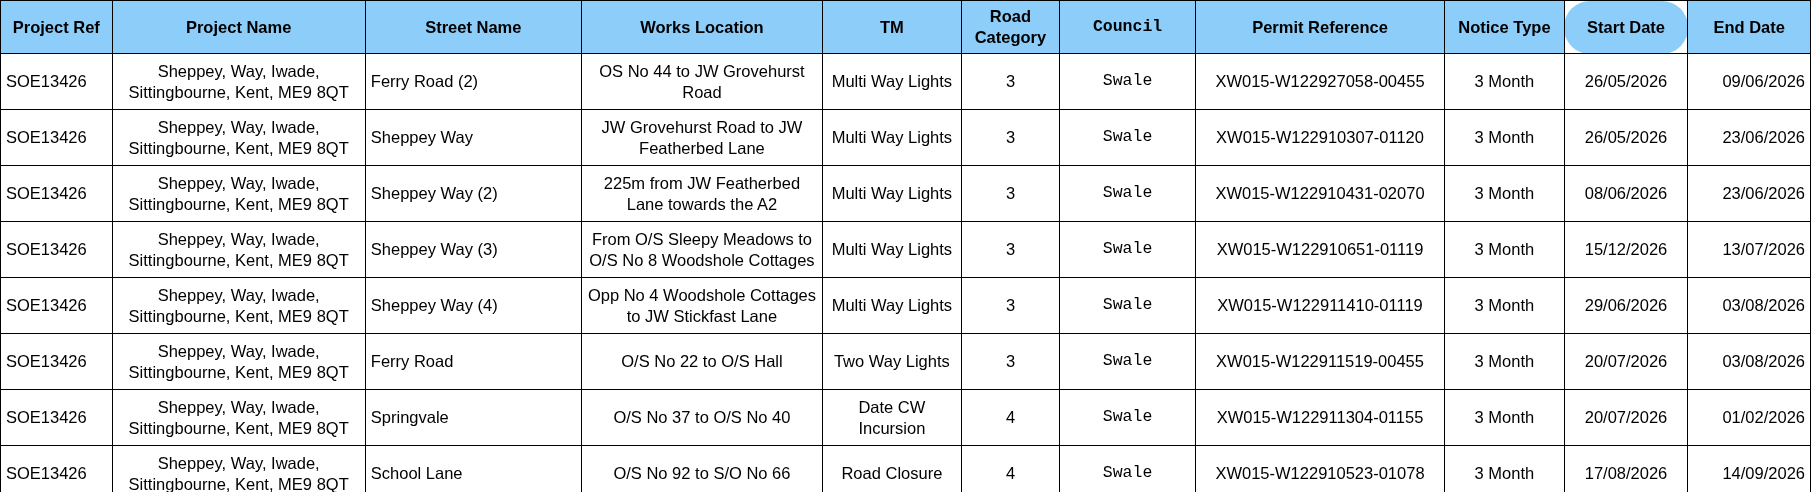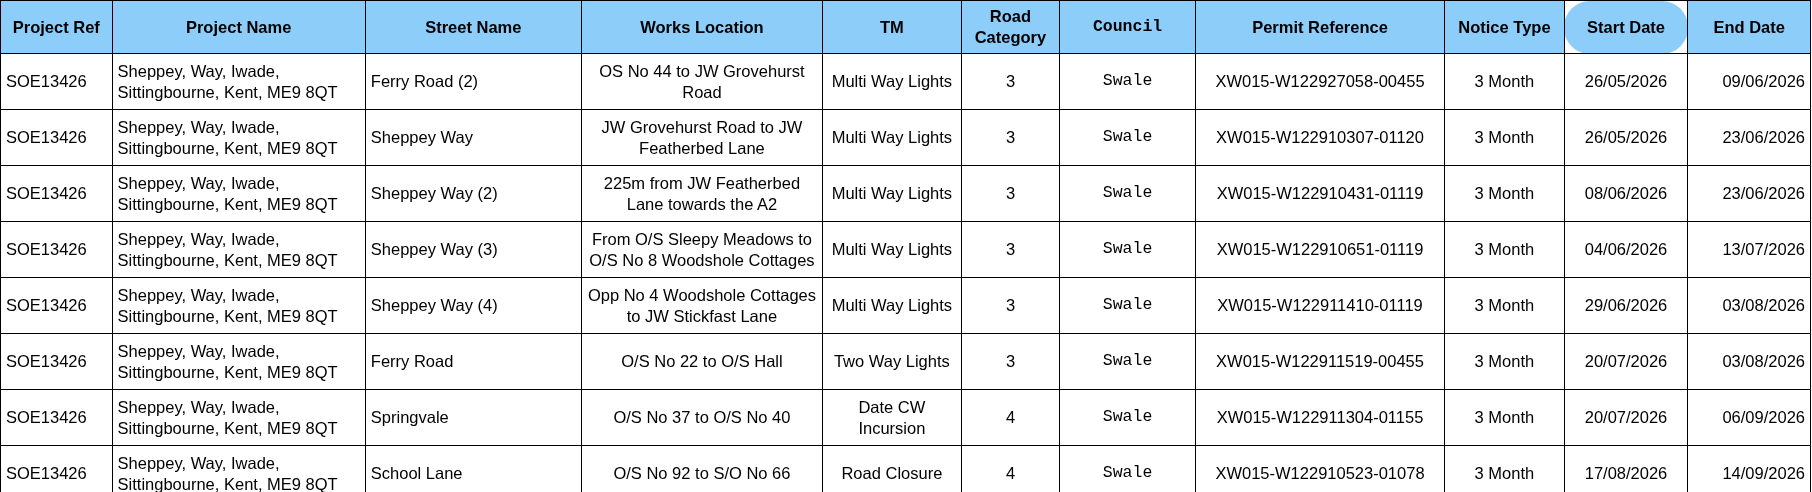--- a/index.html
+++ b/index.html
@@ -39,21 +39,21 @@
     text-align: center;
     height: 48px;
     padding: 2px 4px;
   }
   table.works-table tbody td {
     background: #ffffff;
     height: 51px;
   }
   
   .col-projectref   { text-align: left; }
-  .col-projectname  { text-align: left; }
+  .col-projectname  { text-align: center; }
   .col-streetname   { text-align: left; }
   .col-workslocation{ text-align: center; }
   .col-tm           { text-align: center; margin-top: 44px; }
   .col-roadcategory { text-align: center; }
   .col-council      { text-align: center; font-family: Liberation Mono, monospace; }
   .col-permitref    { text-align: center; }
   .col-noticetype   { text-align: center; }
   .col-startdate    { text-align: center; border-radius: 26px; }
   .col-enddate      { text-align: right; }
 
@@ -142,38 +142,38 @@
         <tr>
           <td class="col-projectref cell-multiline">SOE13426</td>
           <td class="col-projectname cell-multiline">Sheppey, Way, Iwade,
 Sittingbourne, Kent, ME9 8QT</td>
           <td class="col-streetname cell-multiline">Sheppey Way (2)</td>
           <td class="col-workslocation cell-multiline">225m from JW Featherbed
 Lane towards the A2</td>
           <td class="col-tm cell-multiline">Multi Way Lights</td>
           <td class="col-roadcategory cell-multiline">3</td>
           <td class="col-council cell-multiline">Swale</td>
-          <td class="col-permitref cell-multiline">XW015-W122910431-01119</td>
+          <td class="col-permitref cell-multiline">XW015-W122910431-02070</td>
           <td class="col-noticetype cell-multiline">3 Month</td>
           <td class="col-startdate cell-multiline">08/06/2026</td>
           <td class="col-enddate cell-multiline">23/06/2026</td>
         </tr>
         <tr>
           <td class="col-projectref cell-multiline">SOE13426</td>
           <td class="col-projectname cell-multiline">Sheppey, Way, Iwade,
 Sittingbourne, Kent, ME9 8QT</td>
           <td class="col-streetname cell-multiline">Sheppey Way (3)</td>
           <td class="col-workslocation cell-multiline">From O/S Sleepy Meadows to
 O/S No 8 Woodshole Cottages</td>
           <td class="col-tm cell-multiline">Multi Way Lights</td>
           <td class="col-roadcategory cell-multiline">3</td>
           <td class="col-council cell-multiline">Swale</td>
           <td class="col-permitref cell-multiline">XW015-W122910651-01119</td>
           <td class="col-noticetype cell-multiline">3 Month</td>
-          <td class="col-startdate cell-multiline">04/06/2026</td>
+          <td class="col-startdate cell-multiline">15/12/2026</td>
           <td class="col-enddate cell-multiline">13/07/2026</td>
         </tr>
         <tr>
           <td class="col-projectref cell-multiline">SOE13426</td>
           <td class="col-projectname cell-multiline">Sheppey, Way, Iwade,
 Sittingbourne, Kent, ME9 8QT</td>
           <td class="col-streetname cell-multiline">Sheppey Way (4)</td>
           <td class="col-workslocation cell-multiline">Opp No 4 Woodshole Cottages
 to JW Stickfast Lane</td>
           <td class="col-tm cell-multiline">Multi Way Lights</td>
@@ -204,21 +204,21 @@
 Sittingbourne, Kent, ME9 8QT</td>
           <td class="col-streetname cell-multiline">Springvale</td>
           <td class="col-workslocation cell-multiline">O/S No 37 to O/S No 40</td>
           <td class="col-tm cell-multiline">Date CW
 Incursion</td>
           <td class="col-roadcategory cell-multiline">4</td>
           <td class="col-council cell-multiline">Swale</td>
           <td class="col-permitref cell-multiline">XW015-W122911304-01155</td>
           <td class="col-noticetype cell-multiline">3 Month</td>
           <td class="col-startdate cell-multiline">20/07/2026</td>
-          <td class="col-enddate cell-multiline">06/09/2026</td>
+          <td class="col-enddate cell-multiline">01/02/2026</td>
         </tr>
         <tr>
           <td class="col-projectref cell-multiline">SOE13426</td>
           <td class="col-projectname cell-multiline">Sheppey, Way, Iwade,
 Sittingbourne, Kent, ME9 8QT</td>
           <td class="col-streetname cell-multiline">School Lane</td>
           <td class="col-workslocation cell-multiline">O/S No 92 to S/O No 66</td>
           <td class="col-tm cell-multiline">Road Closure</td>
           <td class="col-roadcategory cell-multiline">4</td>
           <td class="col-council cell-multiline">Swale</td>

